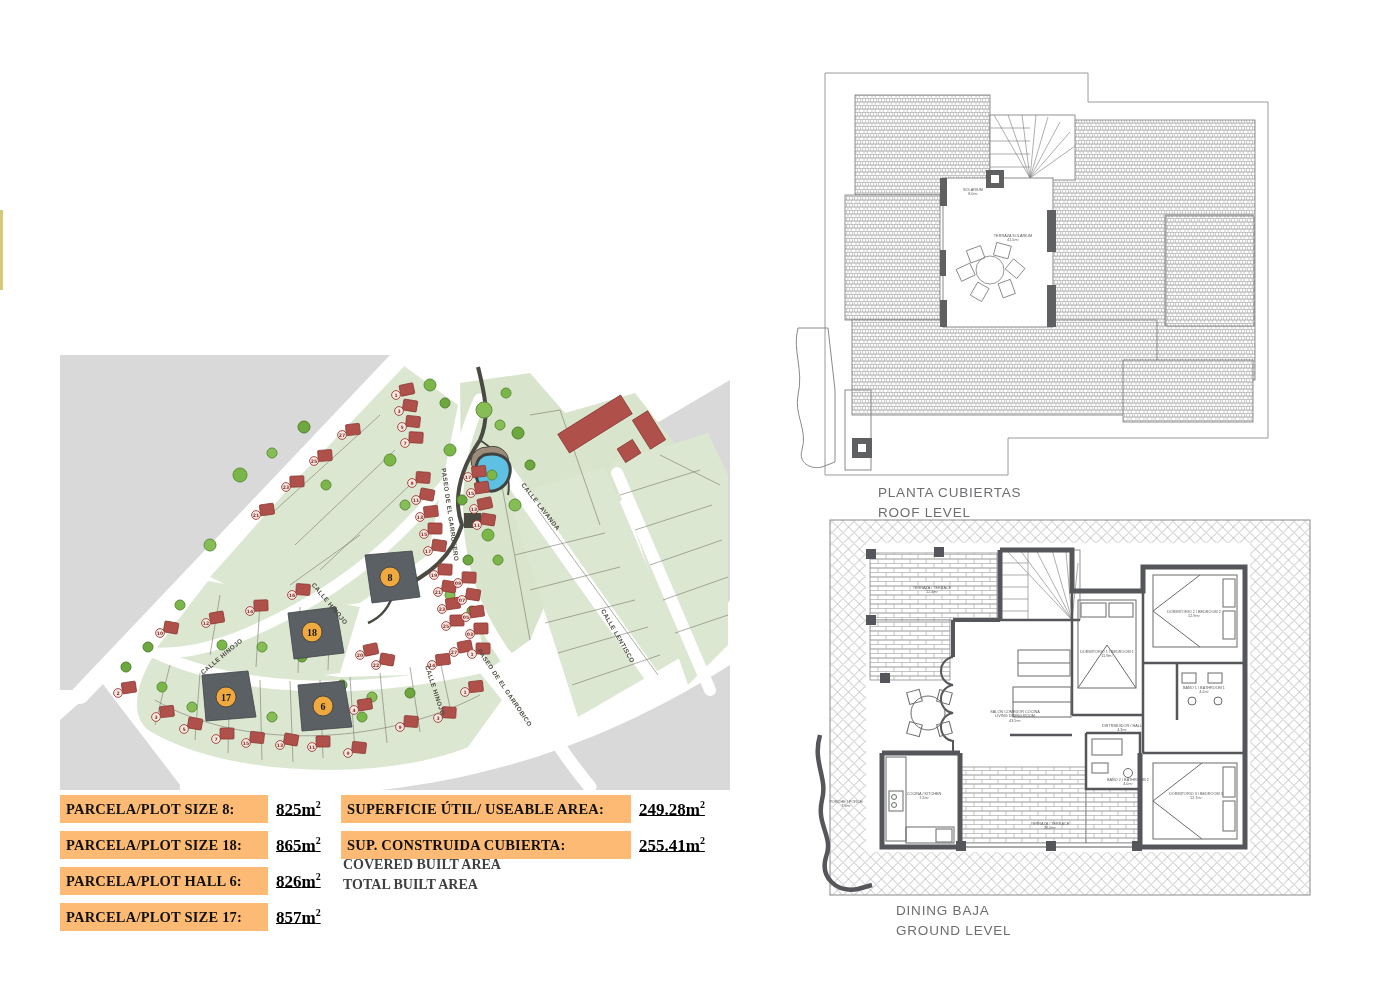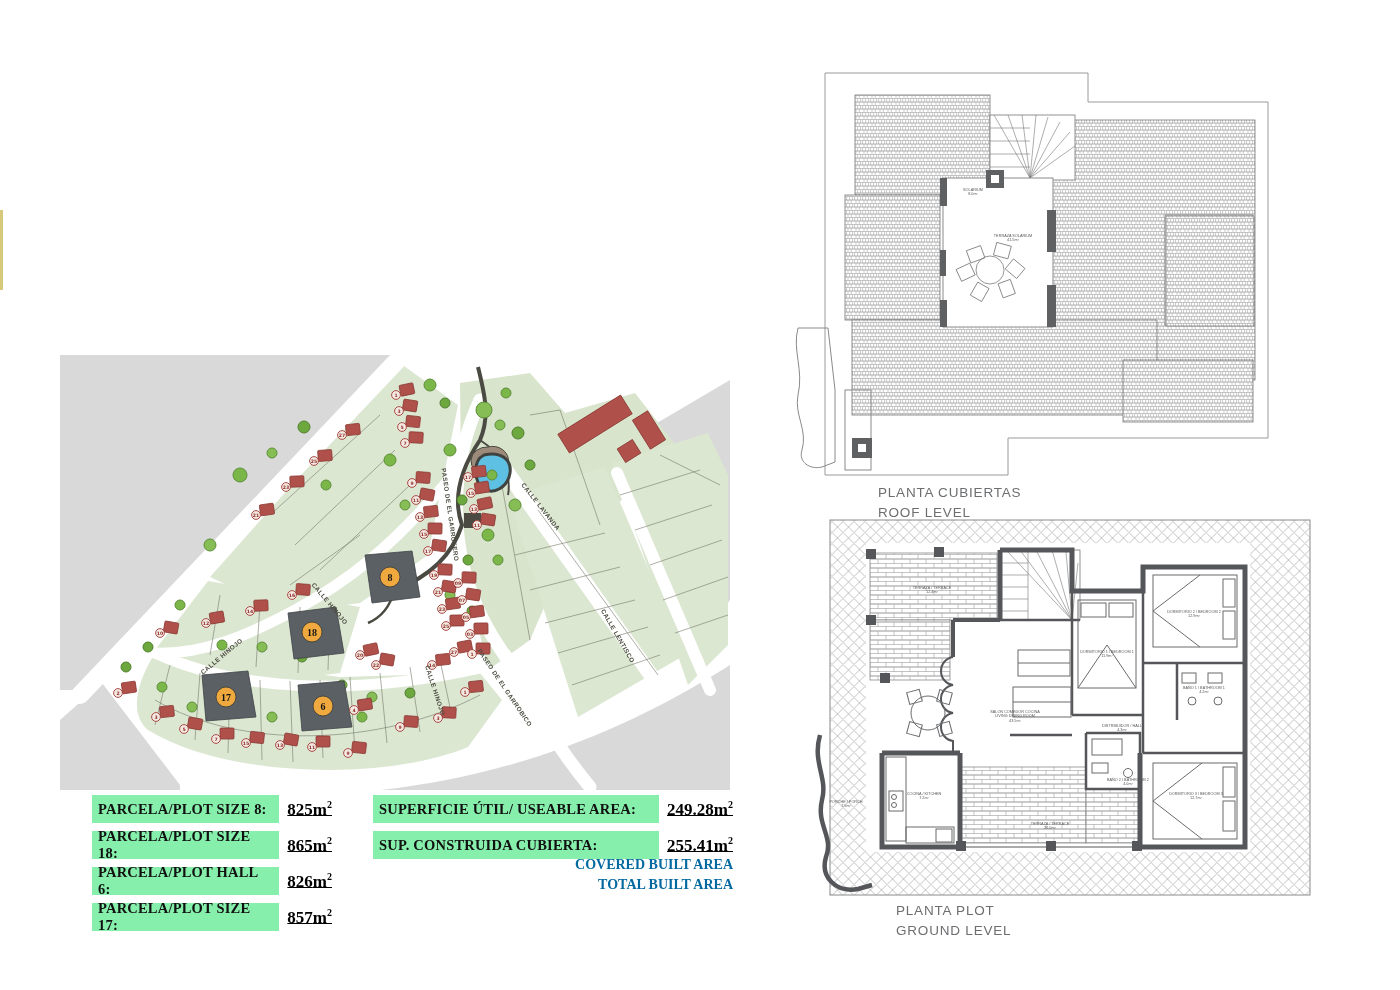--- a/index.html
+++ b/index.html
@@ -9,28 +9,28 @@
   svg{position:absolute;}
   
   .street{font:600 6.3px "Liberation Sans",sans-serif;fill:#4b4b40;letter-spacing:.45px;text-anchor:middle;}
   .hnum{font:700 4.6px "DejaVu Sans",sans-serif;fill:#8e2f28;text-anchor:middle;}
   .hinum{font:700 10px "Liberation Serif",serif;fill:#141414;text-anchor:middle;}
   .tiny{font:3.8px "Liberation Sans",sans-serif;fill:#58595a;text-anchor:middle;}
   
   .ptable{position:absolute;left:60px;top:795px;width:272px;}
   .atable{position:absolute;left:341px;top:795px;width:392px;}
   .prow{display:flex;align-items:center;margin-bottom:8px;height:28px;}
-  .plabel{background:#86efac;color:#111;font:700 14.5px "Liberation Serif",serif;
-          padding:0 6px;display:flex;align-items:center;height:28px;letter-spacing:.2px;margin-left:32px;}
+  .plabel{background:#fdba74;color:#111;font:700 14.5px "Liberation Serif",serif;
+          padding:0 6px;display:flex;align-items:center;height:28px;letter-spacing:.2px;}
   .ptable .plabel{width:196px;}
   .atable .plabel{width:278px;}
   .pval{font:700 17px "Liberation Serif",serif;color:#000000;margin-left:8px;white-space:nowrap;text-decoration:underline;}
   .pval sup{font-size:10px;}
-  .sublabel{font:700 14px "Liberation Serif",serif;color:#0369a1;margin:-4px 0 4px 14px;}
-  .arow{margin-bottom:8px;text-align:right;}
+  .sublabel{font:700 14px "Liberation Serif",serif;color:#404040;margin:-4px 0 4px 2px;}
+  .arow{margin-bottom:8px;}
   .arow .prow{margin-bottom:2px;}
   
   .caption{position:absolute;color:#6d6e70;font:400 13.5px "Liberation Sans",sans-serif;
            letter-spacing:.8px;line-height:1.45;}
 </style>
 </head>
 <body>
 
 <div class="page">
   <div class="edge-strip"></div>
@@ -437,21 +437,21 @@
         <text x="394" y="184" class="tiny"><tspan x="394" dy="0">BAÑO 1 / BATHROOM 1</tspan><tspan x="394" dy="4.4">4.2m²</tspan></text>
         <text x="312" y="222" class="tiny"><tspan x="312" dy="0">DISTRIBUIDOR / HALL</tspan><tspan x="312" dy="4.4">4.3m²</tspan></text>
         <text x="318" y="276" class="tiny"><tspan x="318" dy="0">BAÑO 2 / BATHROOM 2</tspan><tspan x="318" dy="4.4">4.0m²</tspan></text>
         <text x="386" y="290" class="tiny"><tspan x="386" dy="0">DORMITORIO 3 / BEDROOM 3</tspan><tspan x="386" dy="4.4">12.7m²</tspan></text>
         <text x="114" y="290" class="tiny"><tspan x="114" dy="0">COCINA / KITCHEN</tspan><tspan x="114" dy="4.4">7.2m²</tspan></text>
         <text x="36" y="298" class="tiny"><tspan x="36" dy="0">PORCHE / PORCH</tspan><tspan x="36" dy="4.4">7.5m²</tspan></text>
         <text x="240" y="320" class="tiny"><tspan x="240" dy="0">TERRAZA / TERRACE</tspan><tspan x="240" dy="4.4">26.0m²</tspan></text>
       </g>
   </svg>
   <div class="caption" style="left:896px;top:901px;">
-    <div>PLANTA PLOT</div>
+    <div>DINING BAJA</div>
     <div>GROUND LEVEL</div>
   </div>
 
   <div class="ptable">
     <div class="prow">
       <div class="plabel">PARCELA/PLOT SIZE 8:</div>
       <div class="pval"><span>825</span><span>m</span><sup>2</sup></div>
     </div>
     <div class="prow">
       <div class="plabel">PARCELA/PLOT SIZE 18:</div>

